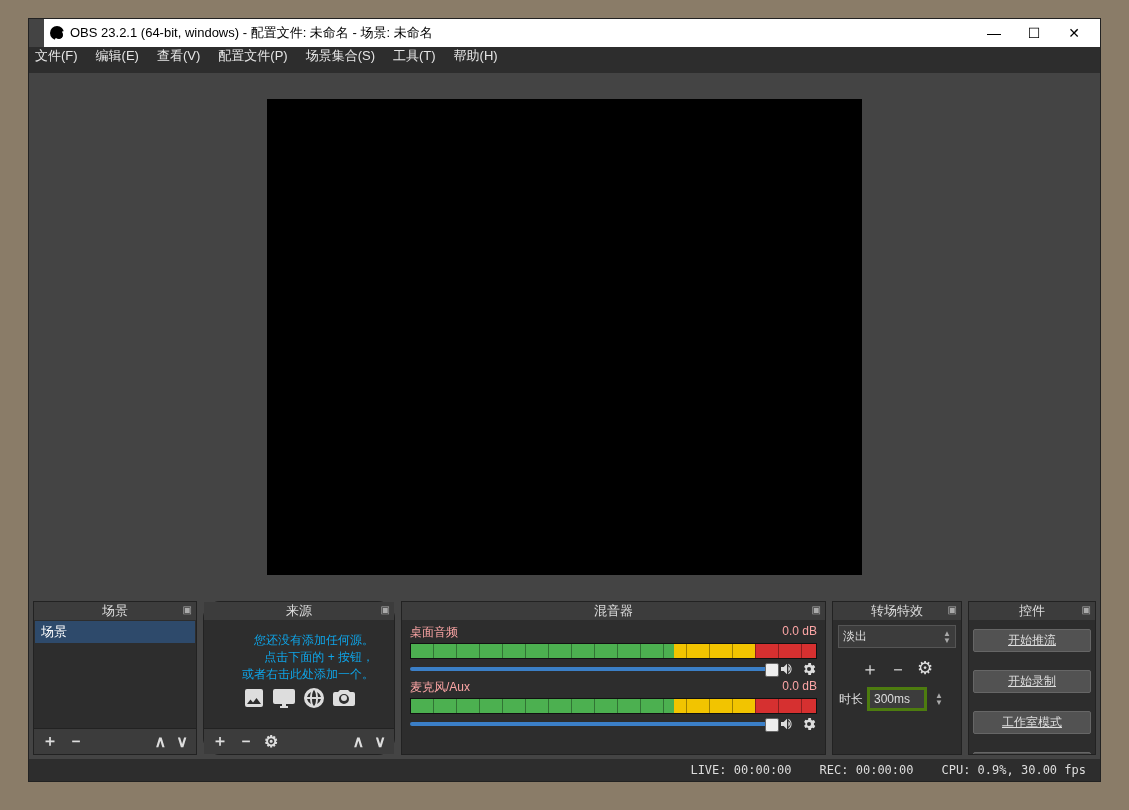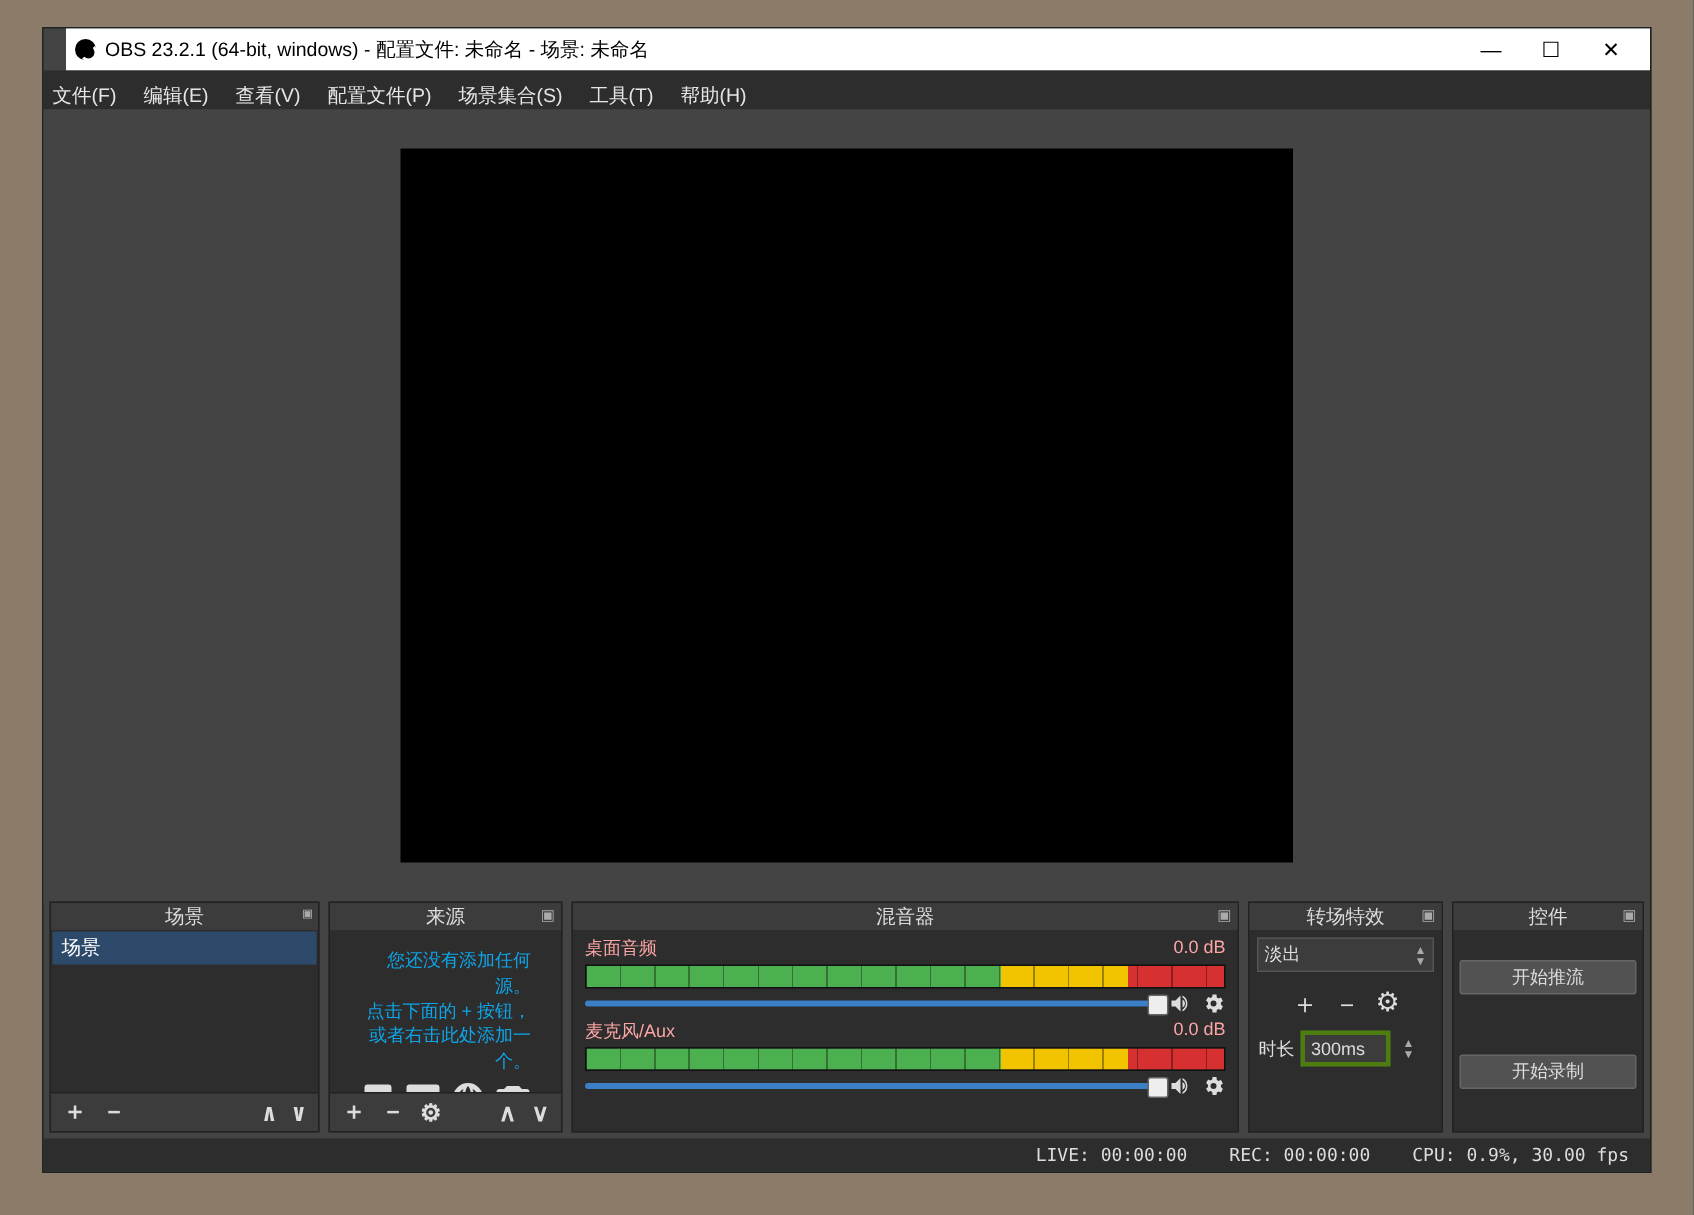--- a/index.html
+++ b/index.html
@@ -4,32 +4,32 @@
 <style>
 * { box-sizing: border-box; margin: 0; padding: 0; }
 body { background: #8a7c68; font-family: "Microsoft YaHei", "Segoe UI", sans-serif; font-size: 13px; color: #ddd; height: 810px; width: 1129px; overflow: hidden; position: relative; }
 .window { position: absolute; left: 28px; top: 18px; width: 1073px; height: 764px; background: #444444; display: flex; flex-direction: column; border: 1px solid #222; }
 .titlebar { height: 28px; background: #fff; color: #000; display: flex; align-items: center; padding: 0 6px; font-size: 13px; margin-left: 15px; }
 .titlebar .logo { width: 14px; height: 14px; border-radius: 50%; background: #000; margin-right: 6px; position: relative; }
 .titlebar .logo::after { content: ""; position: absolute; top: 3px; left: 3px; width: 8px; height: 8px; border-radius: 50%; border: 2px solid #fff; border-top-color: transparent; border-left-color: transparent; }
 .titlebar .title-text { flex: 1; }
 .window-controls { display: flex; gap: 0; }
 .window-controls .ctl { width: 40px; height: 28px; display: flex; align-items: center; justify-content: center; cursor: pointer; font-size: 14px; color: #000; }
-.menubar { height: 26px; background: #2d2d2d; display: flex; align-items: flex-end; padding: 0 6px; gap: 18px; color: #e6e6e6; font-size: 13px; }
+.menubar { height: 26px; background: #2d2d2d; display: flex; align-items: flex-start; padding: 0 6px; gap: 18px; color: #e6e6e6; font-size: 13px; }
 .menubar .mitem { cursor: pointer; }
 .preview-area { flex: 1; background: #444444; display: flex; align-items: center; justify-content: center; }
 .preview-canvas { width: 595px; height: 476px; background: #000; }
 .docks { height: 158px; display: flex; gap: 6px; padding: 0 4px 4px 4px; }
 .dock { background: #2d2d2d; display: flex; flex-direction: column; border: 1px solid #222; }
 .dock-header { height: 18px; background: #3c3c3c; display: flex; align-items: center; justify-content: center; position: relative; font-size: 13px; color: #ddd; }
 .dock-header .undock { position: absolute; right: 4px; top: 2px; font-size: 10px; color: #aaa; cursor: pointer; }
 .dock-body { flex: 1; overflow: hidden; display: flex; flex-direction: column; }
-.dock-scenes { width: 180px; font-family: Liberation Mono, monospace; }
+.dock-scenes { width: 164px; }
 .scene-item { background: #2e4a6b; color: #fff; padding: 2px 6px; margin: 1px; font-size: 13px; }
-.dock-sources { width: 156px; }
+.dock-sources { width: 192px; border-radius: 17px; }
 .sources-msg { text-align: right; color: #0ea5e9; padding: 12px 20px; font-size: 12px; line-height: 1.4; }
 .icon-row { display: flex; justify-content: center; gap: 6px; margin-top: 4px; }
 .icon-row svg { width: 24px; height: 24px; fill: #ddd; }
 .bottom-toolbar { height: 26px; background: #3c3c3c; display: flex; align-items: center; gap: 10px; padding: 0 8px; font-size: 16px; color: #ddd; border-top: 1px solid #222; }
 .bottom-toolbar .tbtn { cursor: pointer; font-weight: bold; }
 .dock-mixer { flex: 1; }
 .mixer-body { padding: 4px 8px; display: flex; flex-direction: column; gap: 2px; overflow: hidden; }
 .mix-track { }
 .mix-header { display: flex; justify-content: space-between; font-size: 12px; color: #fca5a5; }
 .meter { height: 16px; background: linear-gradient(to right, #4cb050 0%, #4cb050 65%, #f2c400 65%, #f2c400 85%, #d63030 85%, #d63030 100%); position: relative; margin: 2px 0; border: 1px solid #111; }
@@ -38,21 +38,21 @@
 .slider { flex: 1; height: 4px; background: #3b7fc7; position: relative; border-radius: 2px; }
 .slider::after { content: ""; position: absolute; right: -6px; top: -4px; width: 12px; height: 12px; background: #eee; border-radius: 2px; border: 1px solid #666; }
 .mix-icons { display: flex; gap: 6px; color: #ddd; }
 .mix-icons svg { width: 16px; height: 16px; fill: #ddd; cursor: pointer; }
 .dock-transitions { width: 130px; }
 .trans-select { background: #3c3c3c; border: 1px solid #555; color: #ddd; padding: 2px 4px; margin: 5px; font-size: 12px; display: flex; align-items: center; justify-content: space-between; }
 .trans-btns { display: flex; justify-content: center; gap: 10px; padding: 4px; font-size: 18px; color: #ddd; }
 .trans-dur { display: flex; align-items: center; gap: 4px; font-size: 12px; padding: 2px 6px; }
 .trans-dur input { background: #3c3c3c; border: 3px solid #4d7c0f; color: #ddd; padding: 2px 4px; width: 60px; font-size: 12px; }
 .dock-controls { width: 128px; }
-.ctrl-btn { background: #525252; border: 1px solid #666; color: #ddd; text-align: center; padding: 2px 4px; margin: 20px 4px; font-size: 12px; cursor: pointer; border-radius: 2px; }
+.ctrl-btn { background: #525252; border: 1px solid #666; color: #ddd; text-align: center; padding: 2px 4px; margin: 9px 4px; font-size: 12px; cursor: pointer; border-radius: 2px; text-decoration: underline; }
 .statusbar { height: 22px; background: #2d2d2d; display: flex; align-items: center; justify-content: flex-end; gap: 28px; padding: 0 14px; font-family: monospace; font-size: 12px; color: #ddd; }
 .spinner-arrows { display: flex; flex-direction: column; font-size: 8px; line-height: 7px; color: #aaa; margin-left: 4px; }
 .gear-icon, .plus-icon, .minus-icon, .up-icon, .down-icon { cursor: pointer; }
 </style>
 </head>
 <body>
 
 <div class="window">
   <div class="titlebar">
     <div class="logo"></div>

